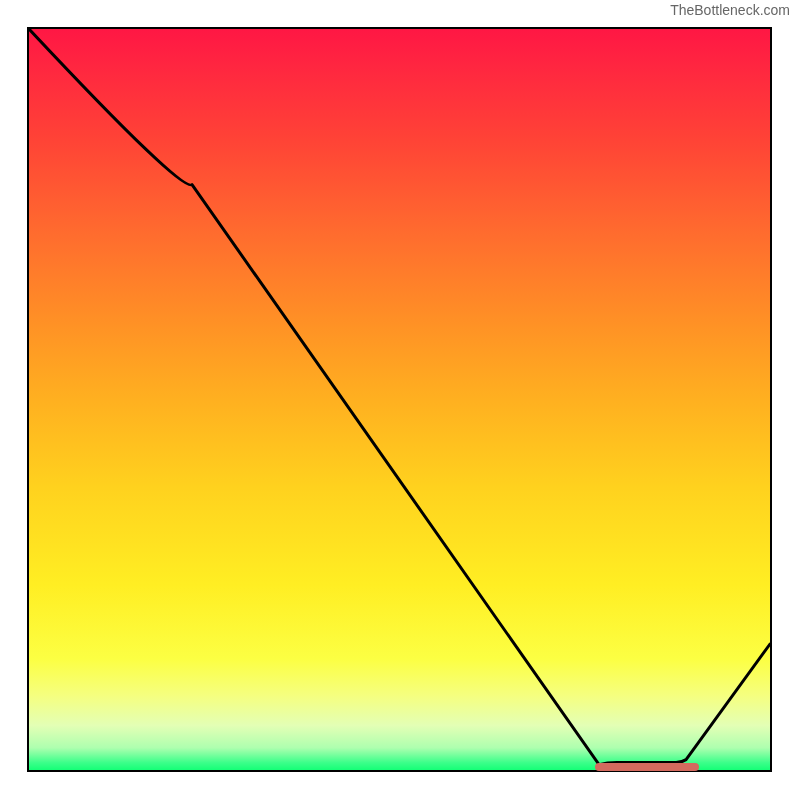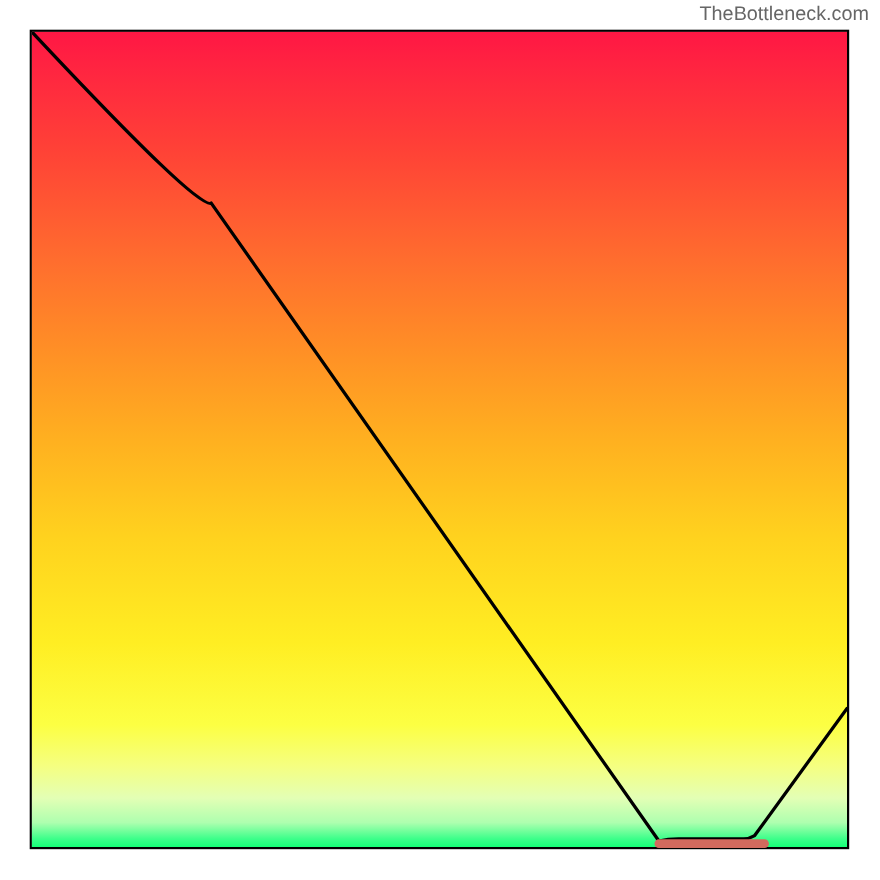--- a/index.html
+++ b/index.html
@@ -8,21 +8,21 @@
     height: 800px;
     background: #ffffff;
     position: relative;
     font-family: Arial, sans-serif;
     overflow: hidden;
   }
   .attribution {
     position: absolute;
     top: 2px;
     right: 10px;
-    font-size: 18px;
+    font-size: 14px;
     color: #666666;
     font-weight: normal;
   }
   .chart-container {
     position: absolute;
     top: 27px;
     left: 27px;
     width: 745px;
     height: 745px;
     border: 2px solid #000000;

